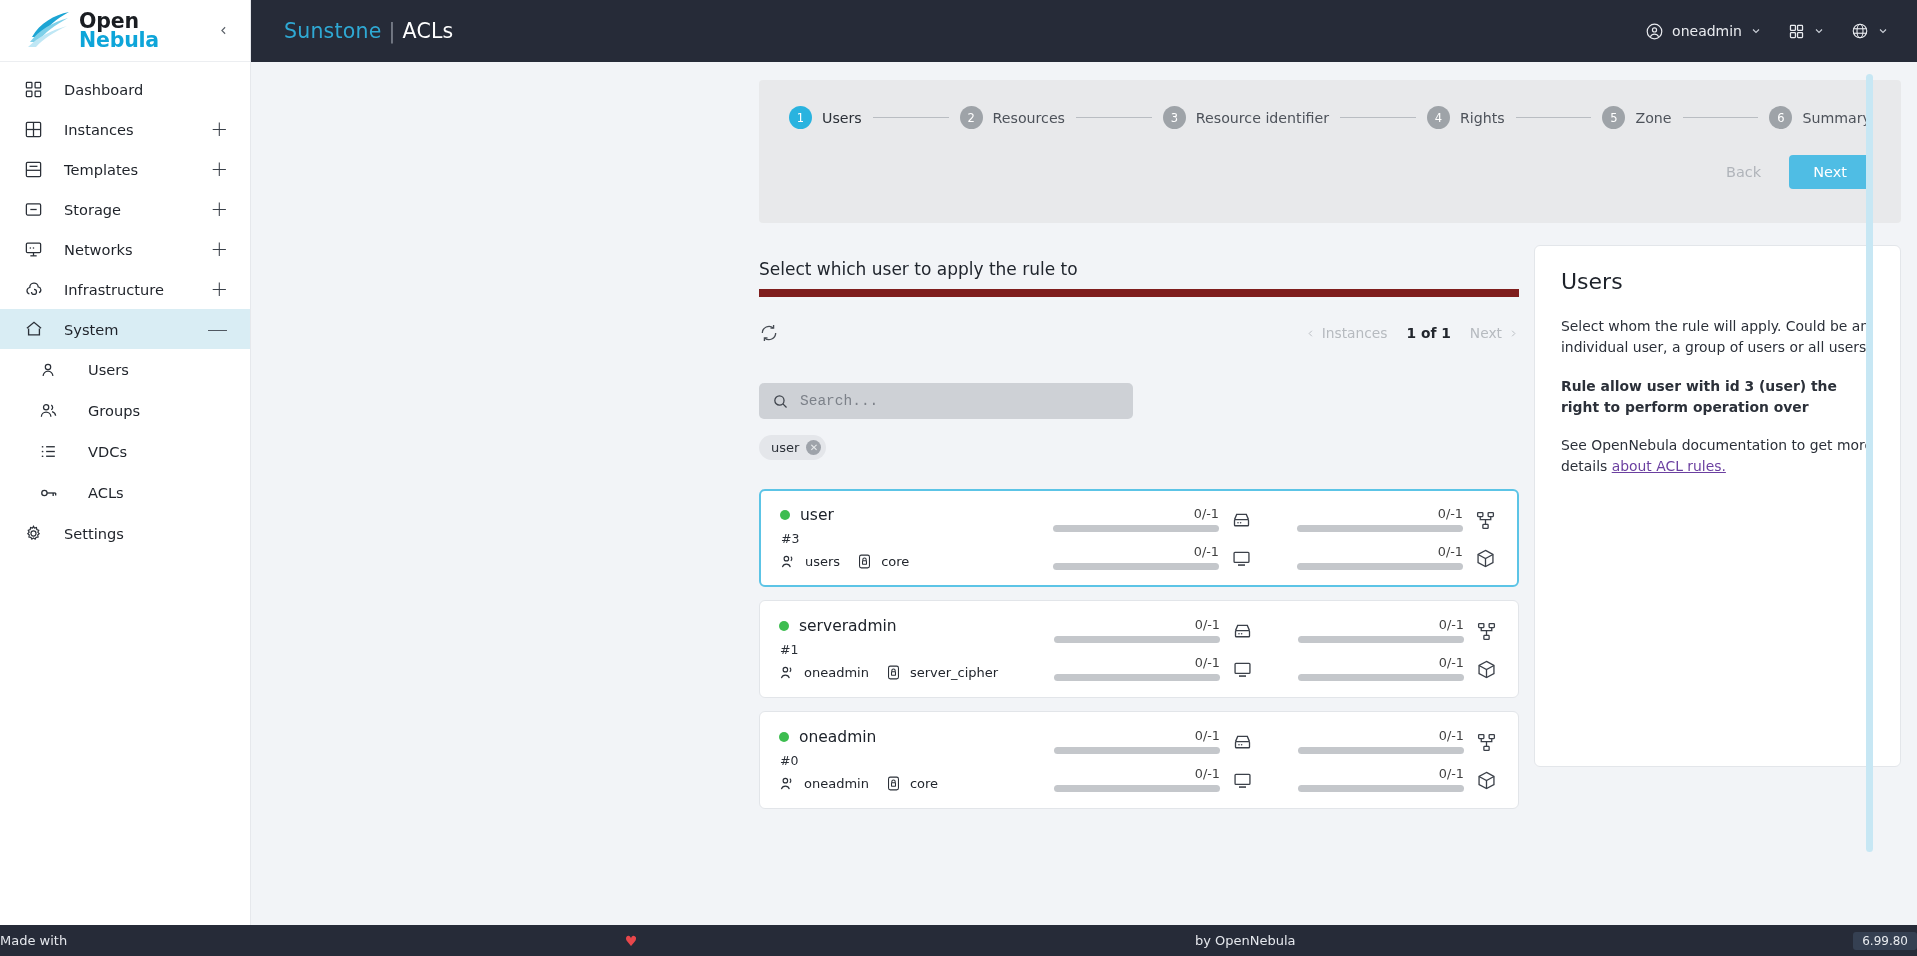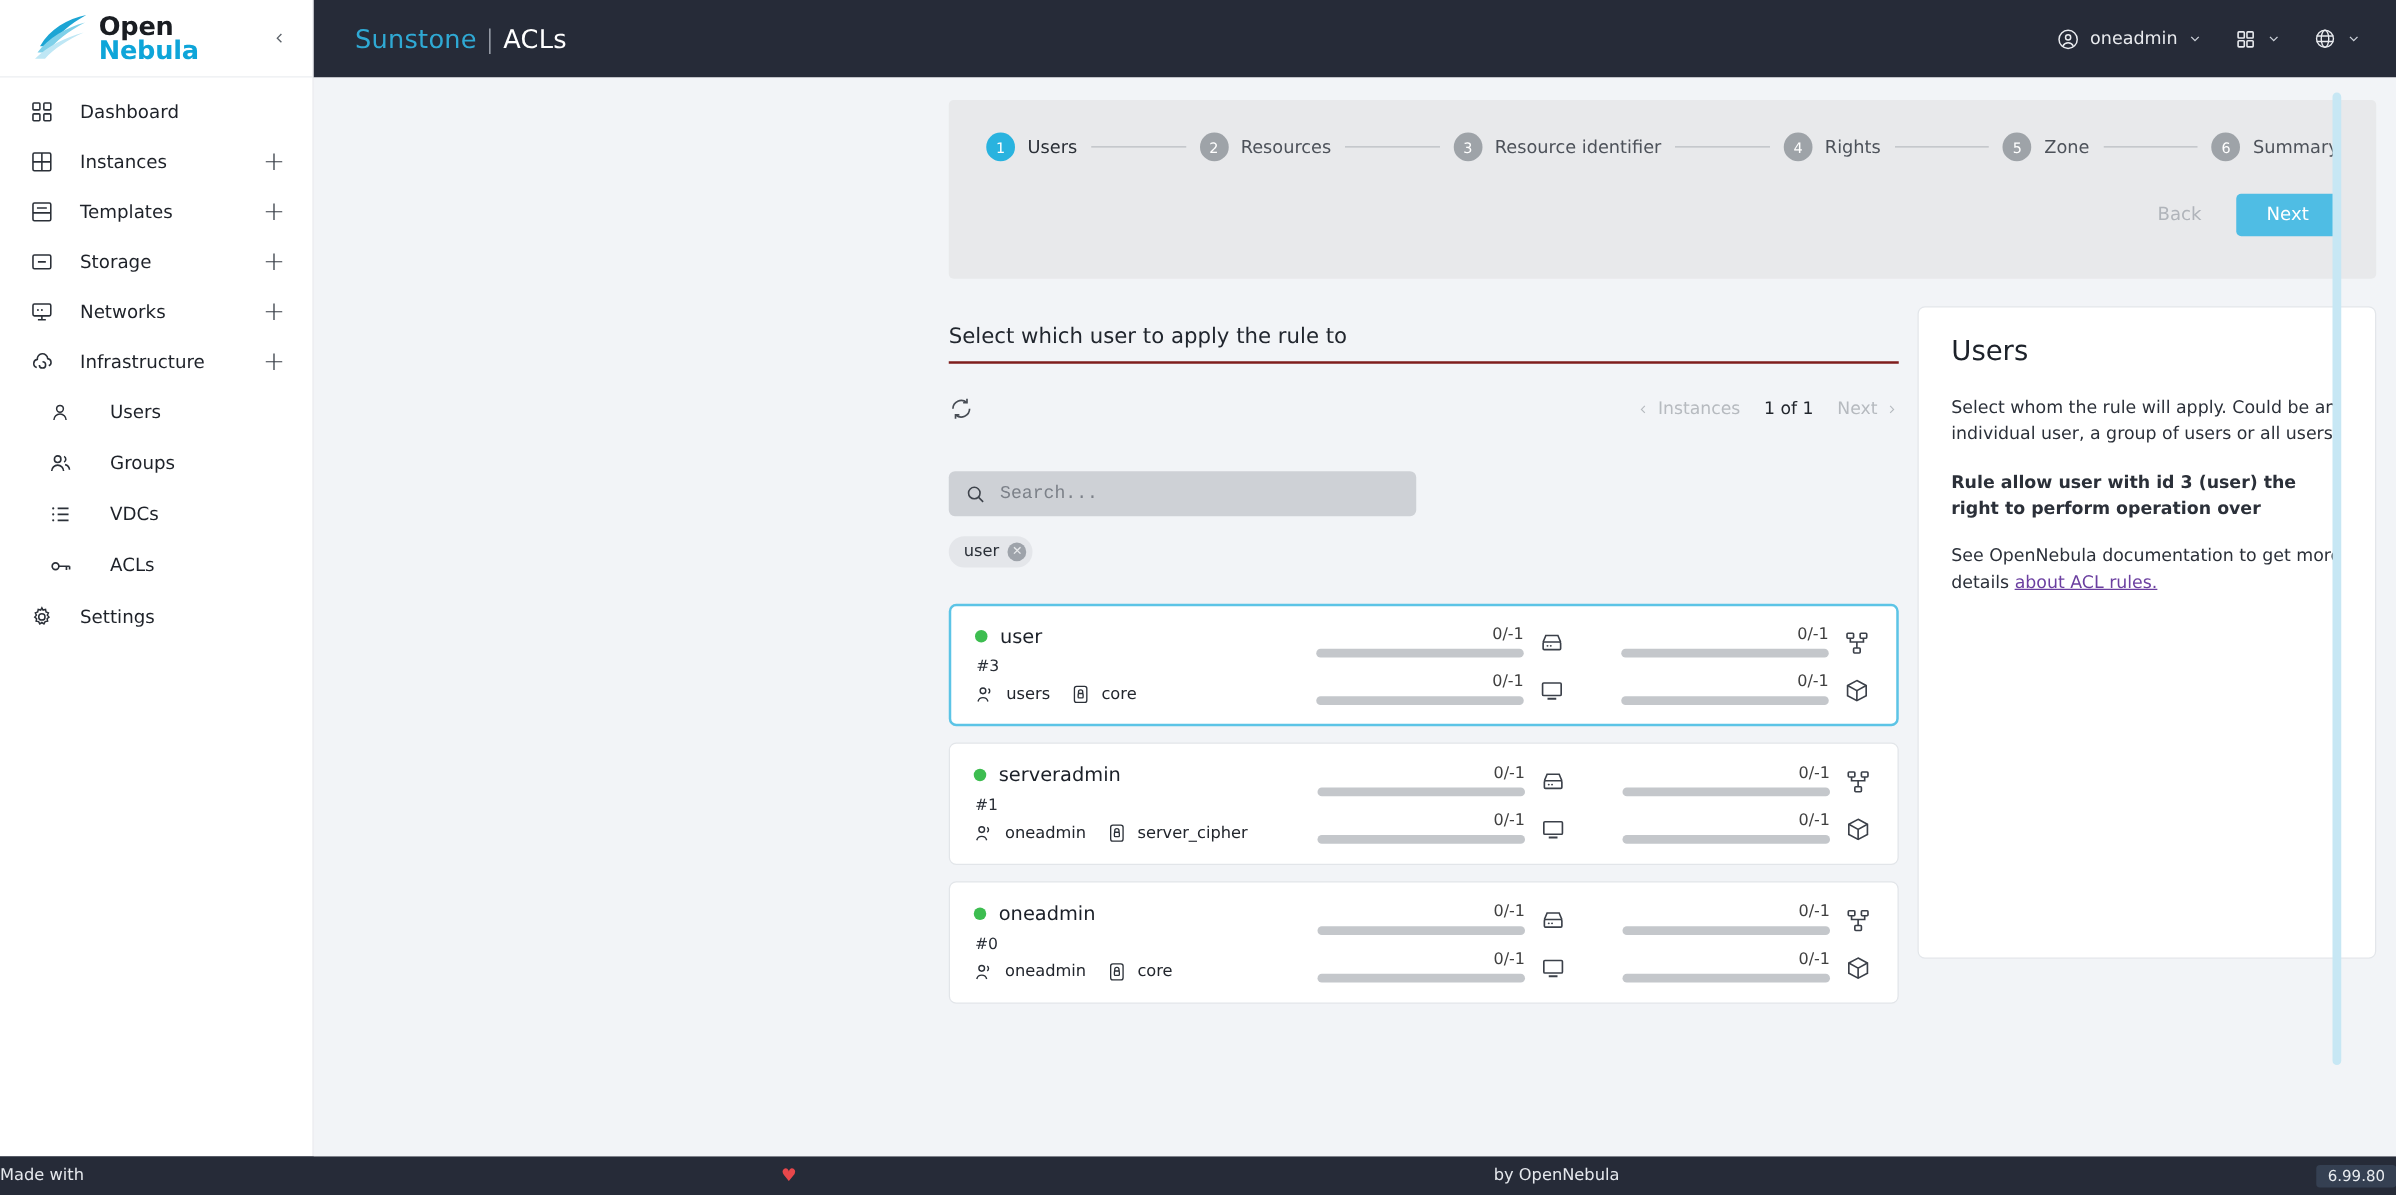--- a/index.html
+++ b/index.html
@@ -112,29 +112,29 @@
   .tab {
     flex: 1; text-align: center; padding: 12px 0; font-size: 14px;
     color: #4b5059; cursor: pointer; background: #fafbfc;
     border-right: 1px solid #dfe2e6;
   }
   .tab:last-child { border-right: none; }
   .tab.active { background: #e2f4fb; color: #23a7d6; border: 1px solid #6ec6e3; margin: -1px; border-radius: 4px; }
 
   .section-title {
     font-size: 17px; color: #21262e; padding: 14px 0 10px 0;
-    border-bottom: 2px solid #7f1d1d; margin-bottom: 0;
+    border-bottom: 8px solid #7f1d1d; margin-bottom: 0;
   }
 
   
   .list-toolbar { display: flex; align-items: center; margin-top: 22px; height: 28px; }
   .refresh-btn { color: #474c54; cursor: pointer; display: flex; align-items: center; }
   .pager { margin-left: auto; display: flex; align-items: center; gap: 19px; font-size: 13.8px; }
   .pg-btn { color: #b6babf; cursor: pointer; display: flex; align-items: center; gap: 6px; }
-  .pg-count { color: #22262d; font-weight: normal; font-size: 13.8px; }
+  .pg-count { color: #22262d; font-weight: bold; font-size: 13.8px; }
 
   
   .search-box {
     margin-top: 36px; width: 374px; height: 36px; background: #ced1d6;
     border-radius: 5px; display: flex; align-items: center; padding: 0 13px; gap: 11px; font-family: Liberation Mono, monospace;
   }
   .search-input {
     border: none; background: none; outline: none; flex: 1;
     font-size: 14.5px; color: #3c4149; font-family: inherit;
   }
@@ -293,20 +293,30 @@
         <span class="nav-ico">
           <svg width="20" height="20" viewBox="0 0 24 24" fill="none" stroke="currentColor" stroke-width="1.5">
               <path d="M6.5 18 A4 4 0 0 1 7 10.2 A5 5 0 0 1 17 9.5 A3.6 3.6 0 0 1 18 16.4"></path>
               <path d="M9 15.5 a3 3 0 1 0 3-3"></path>
             </svg>
         </span>
         <span class="nav-label">Infrastructure</span>
         <span class="nav-plus">+</span>
       </div>
 
+      <div class="nav-item active">
+        <span class="nav-ico">
+          <svg width="20" height="20" viewBox="0 0 24 24" fill="none" stroke="currentColor" stroke-width="1.6">
+              <path d="M3.5 11 L12 4 L20.5 11"></path>
+              <path d="M5.5 11.5 V19 H18.5 V11.5"></path>
+            </svg>
+        </span>
+        <span class="nav-label">System</span>
+        <span class="nav-plus">—</span>
+      </div>
 
       <div class="nav-sub">
         <span class="nav-ico">
           <svg width="18" height="18" viewBox="0 0 24 24" fill="none" stroke="currentColor" stroke-width="1.6">
               <circle cx="12" cy="8" r="3.6"></circle>
               <path d="M5.5 20 a6.5 6.5 0 0 1 13 0"></path>
             </svg>
         </span>
         <span class="nav-label">Users</span>
       </div>

